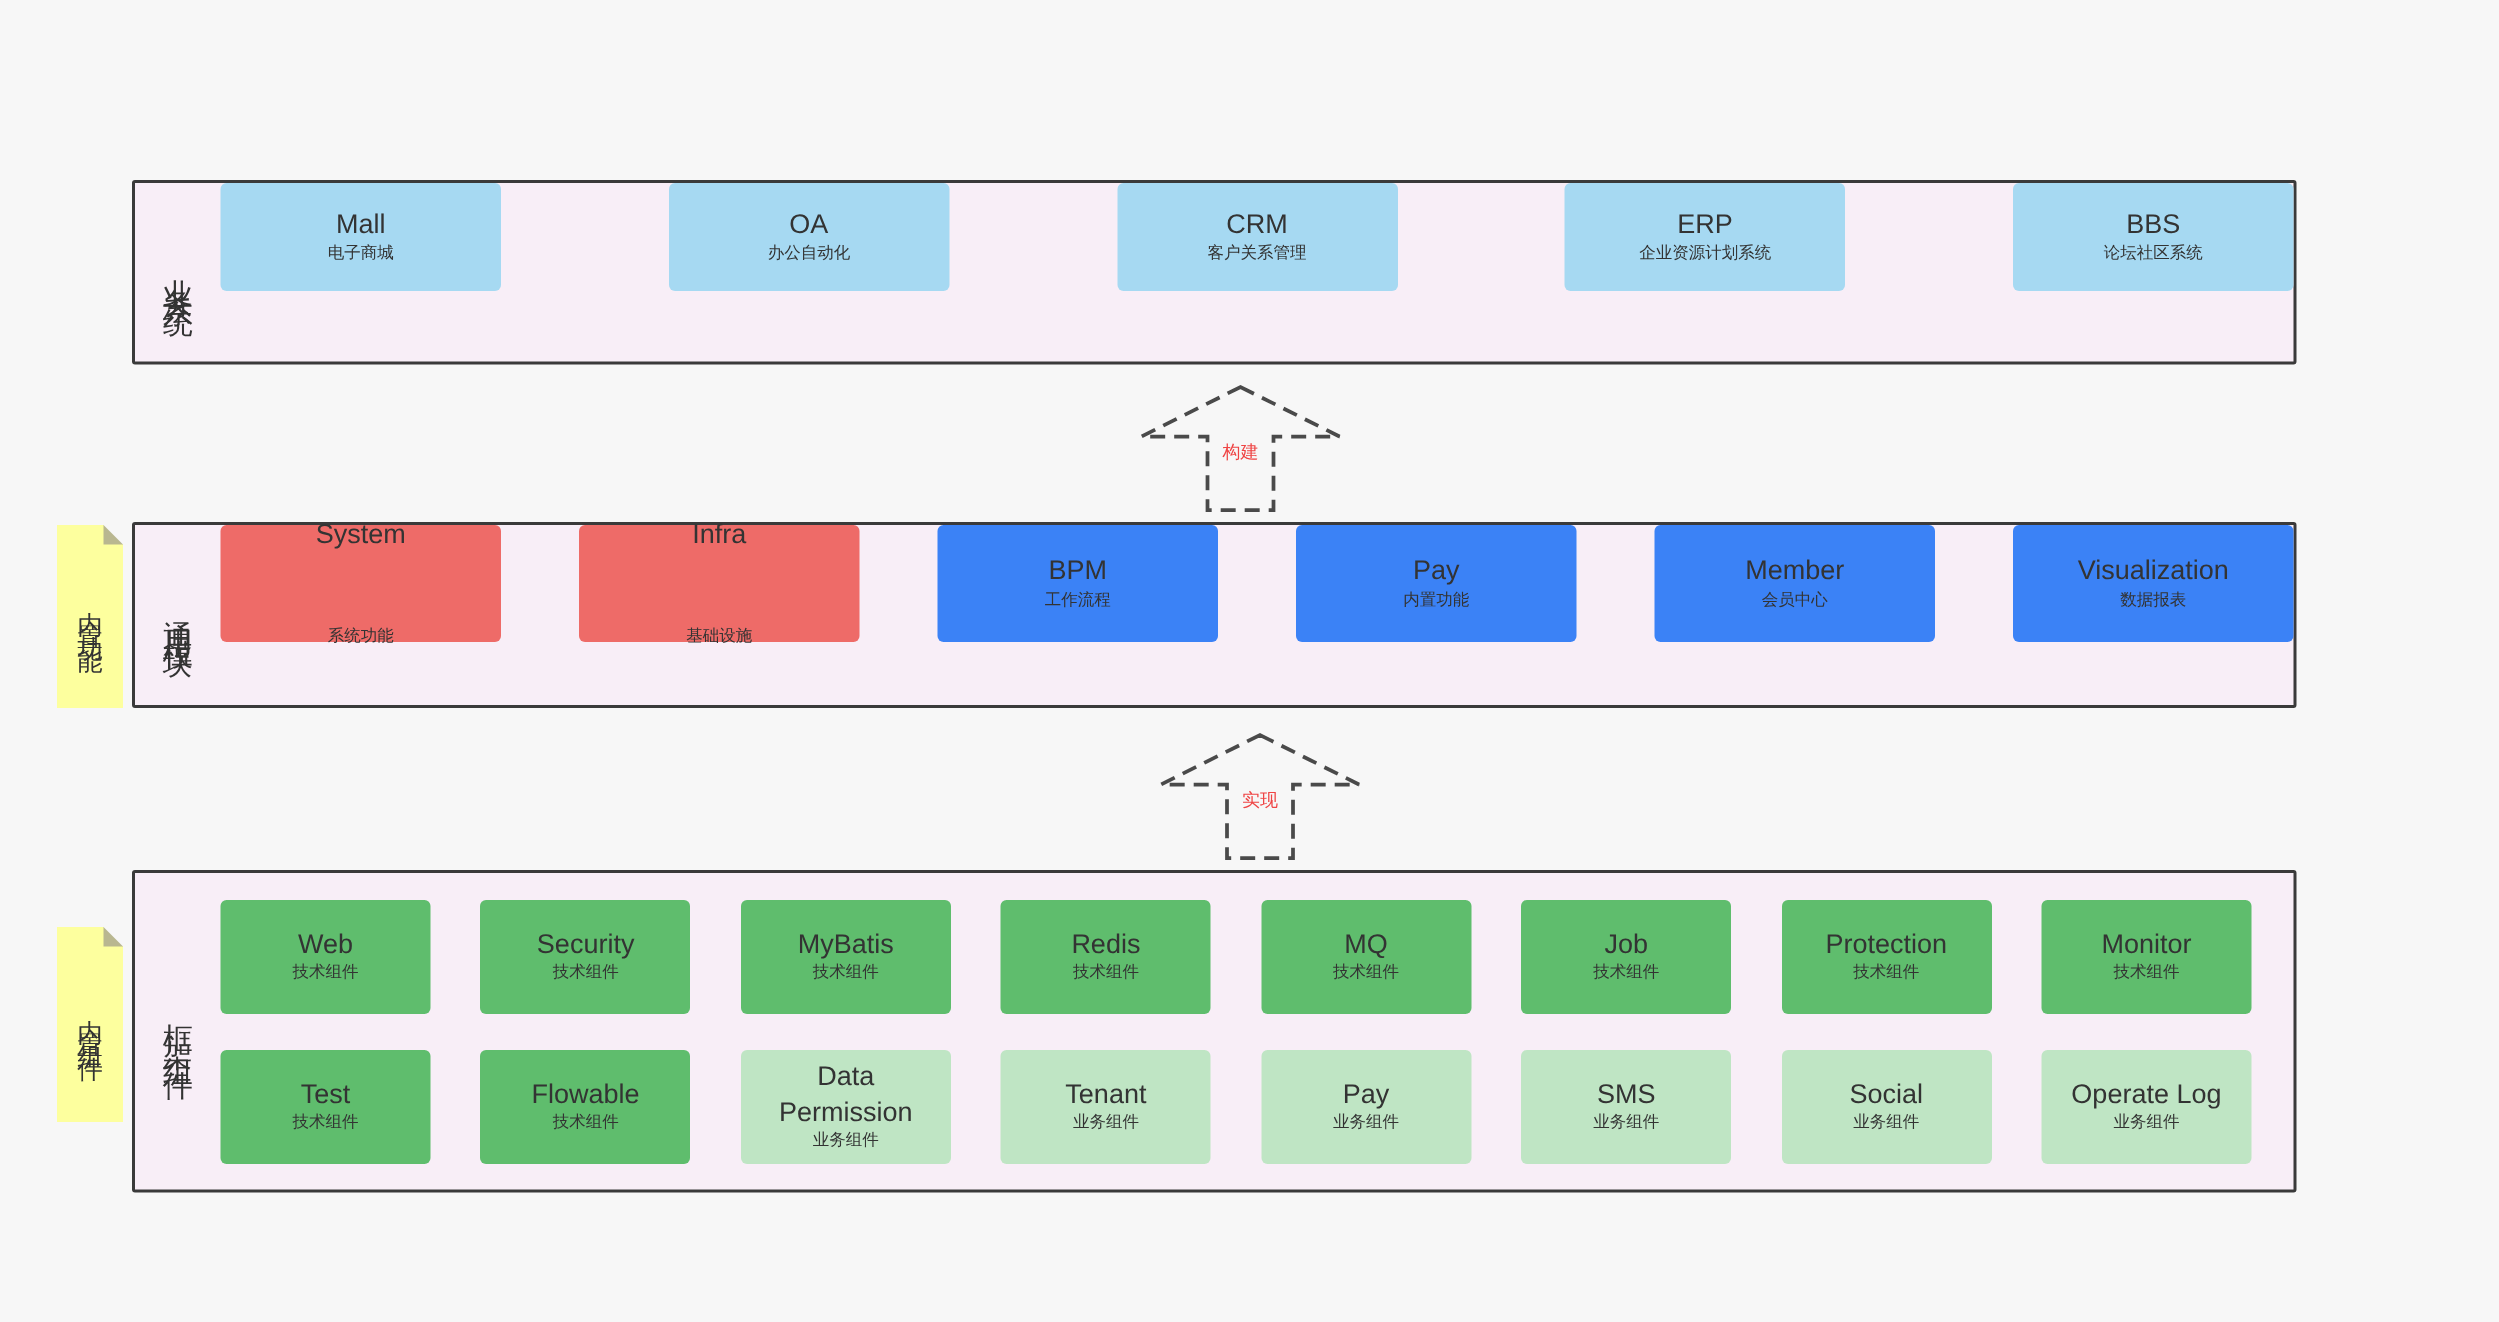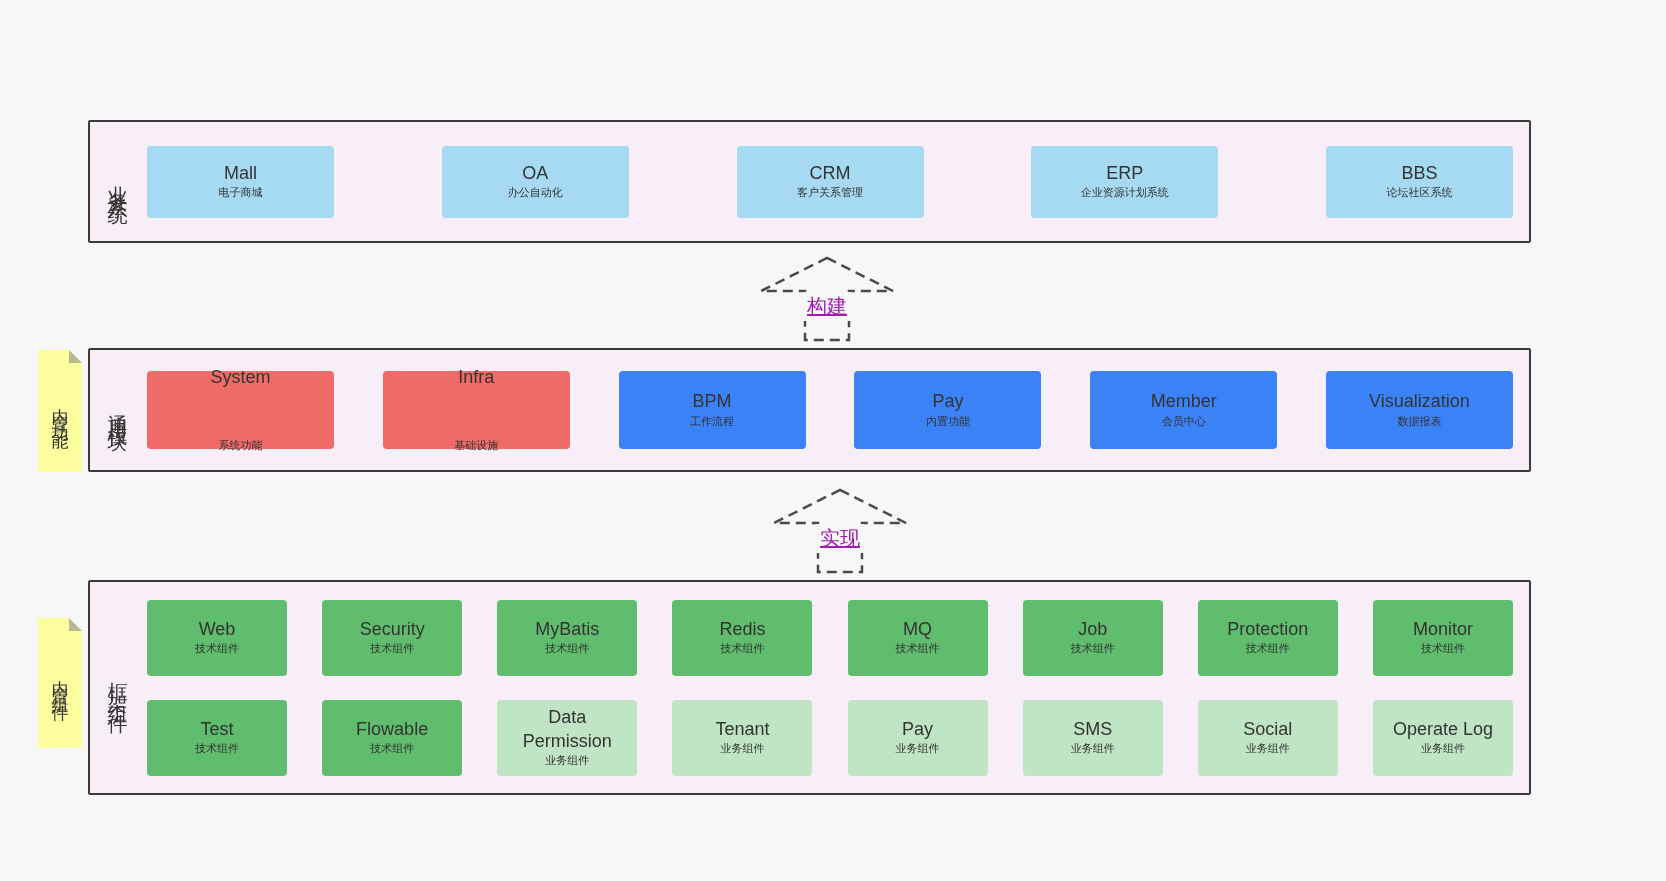--- a/index.html
+++ b/index.html
@@ -43,33 +43,32 @@
     font-size: 20px;
     letter-spacing: 6px;
     color: #333;
     white-space: nowrap;
   }
   .row-components .v-text { letter-spacing: 11px; }
 
   .boxes-row {
     flex: 1;
     display: flex;
-    align-items: center;
+    align-items: flex-start;
     justify-content: space-between;
-    padding-right: 16px;
   }
 
   .boxes-grid {
     flex: 1;
     display: grid;
     grid-template-columns: repeat(8, 140px);
     justify-content: space-between;
     align-content: center;
     row-gap: 24px;
-    padding-right: 16px;
+    padding-right: 28px;
   }
 
   
   .box {
     border-radius: 4px;
     display: flex;
     flex-direction: column;
     align-items: center;
     justify-content: center;
     text-align: center;
@@ -95,24 +94,23 @@
     height: 86px;
   }
   .arrow svg { display: block; }
   .arrow-label {
     position: absolute;
     left: 50%;
     top: 36px;
     transform: translateX(-50%);
     background: #f7f7f7;
     padding: 1px 4px;
-    font-size: 20px;
-    color: #a21caf;
+    font-size: 12px;
+    color: #ef4444;
     white-space: nowrap;
-    text-decoration: underline;
   }
   .arrow-build     { left: 759px; top: 256px; }
   .arrow-implement { left: 772px; top: 488px; }
 
   
   .sticky {
     position: absolute;
     left: 38px;
     width: 44px;
     background: #fdff9e;

